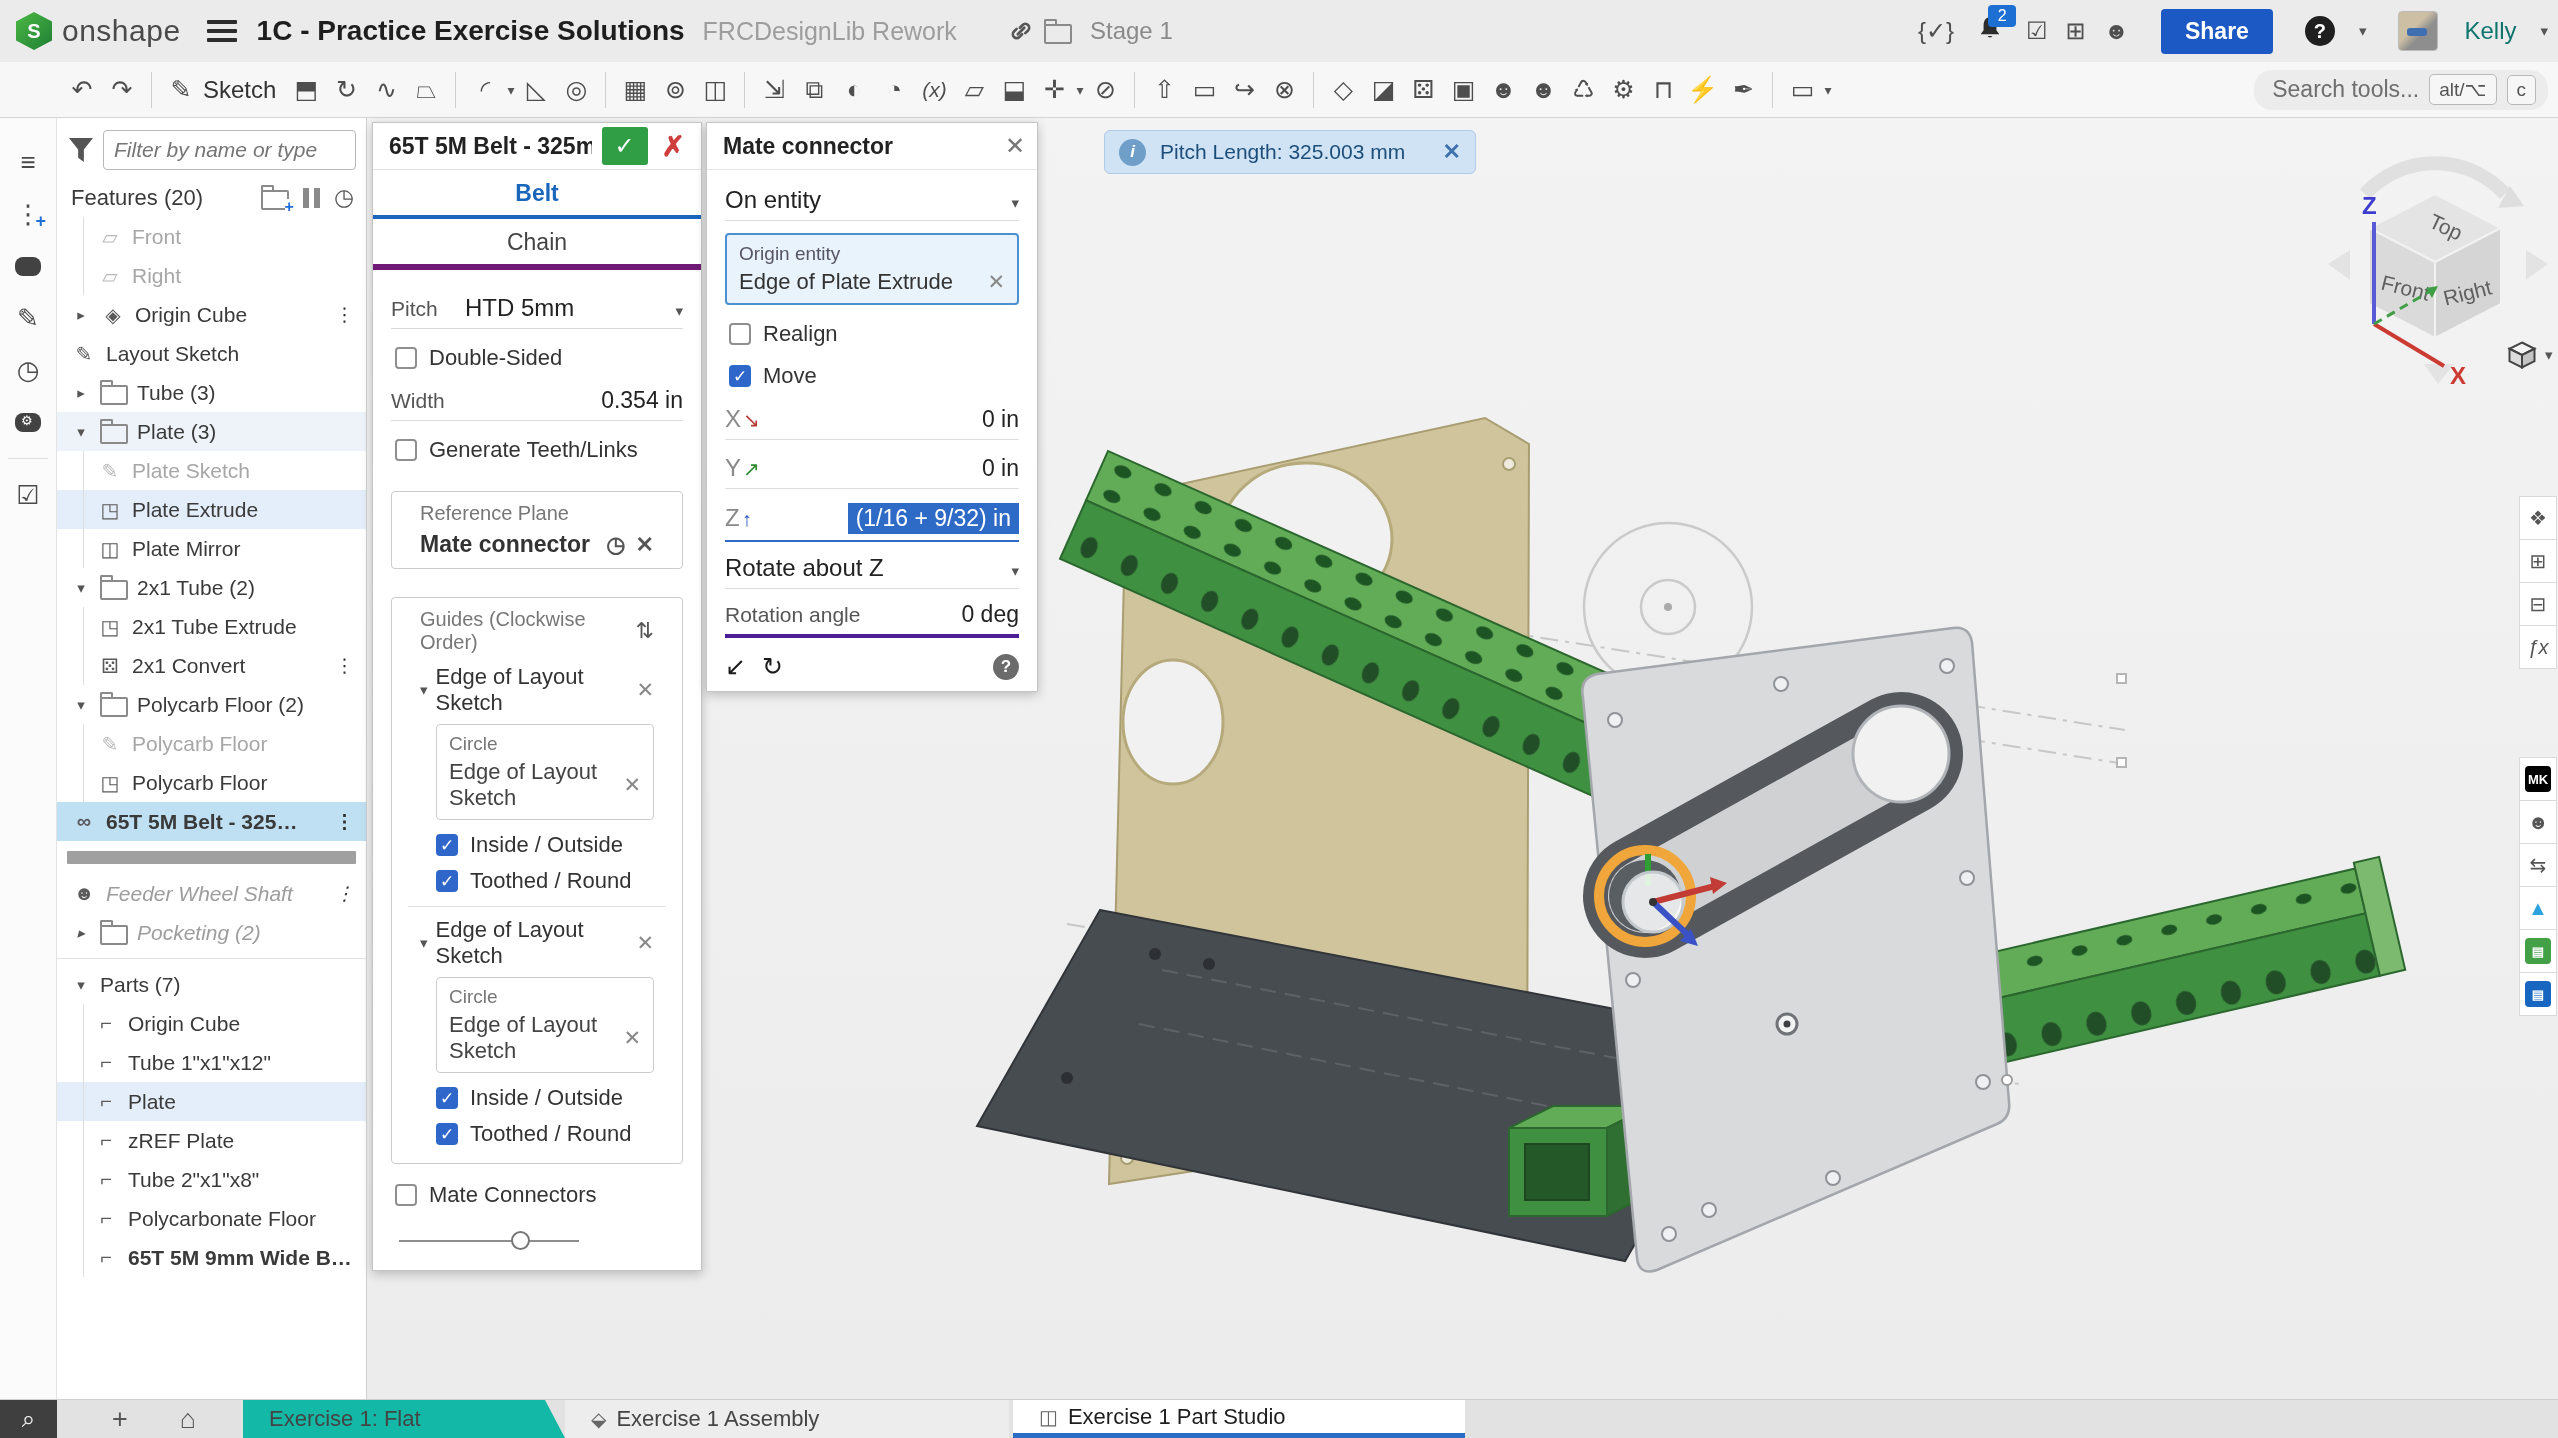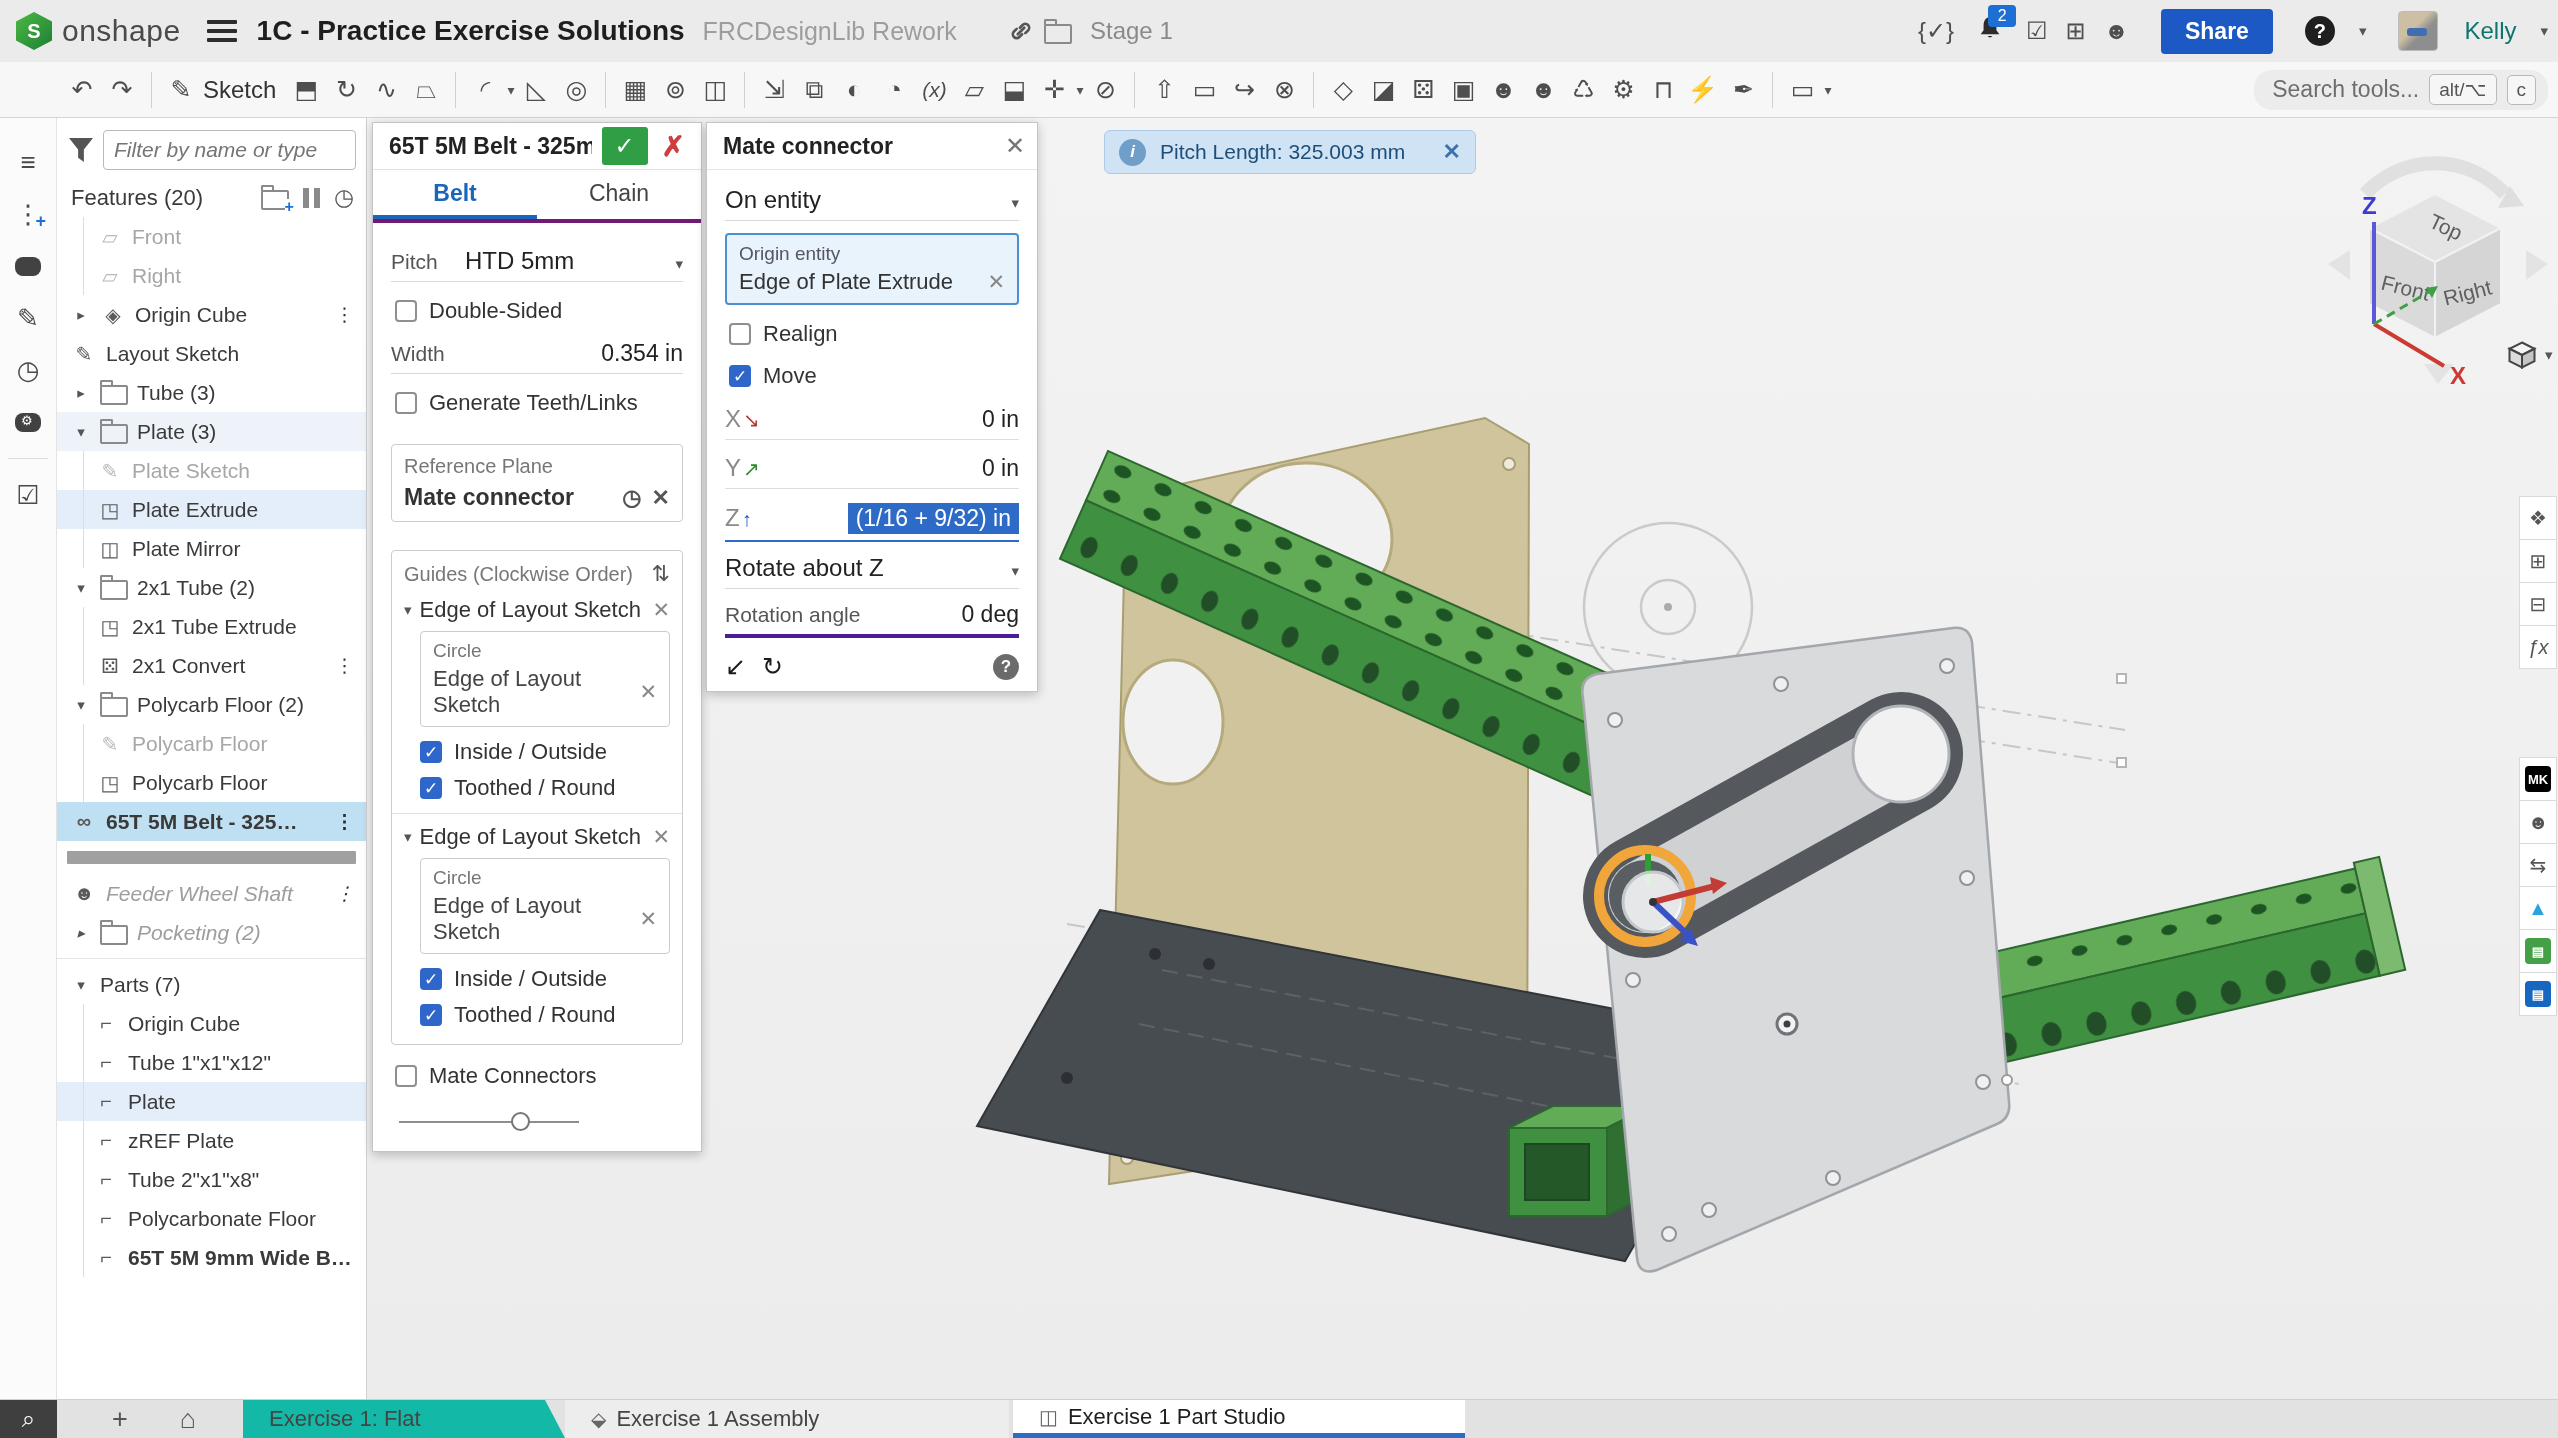--- a/index.html
+++ b/index.html
@@ -87,33 +87,33 @@
   .dots{margin-left:auto;margin-right:12px;color:#2e2e2e;font-size:19px;flex:none;}
   .rollback{height:13px;background:#a0a0a0;margin:10px 10px;border-radius:1px;cursor:ns-resize;}
   .fdivider{border-top:1px solid #e4e4e4;margin:6px 0;}
   
   .dlg{position:absolute;background:#fff;border:1px solid #c4c4c4;box-shadow:0 3px 10px rgba(0,0,0,.22);box-sizing:border-box;}
   .dlg-title{display:flex;align-items:center;height:46px;padding:0 12px 0 16px;border-bottom:1px solid #e2e2e2;gap:10px;}
   .dlg-title .tt{font-size:23px;font-weight:bold;color:#222;flex:1;white-space:nowrap;overflow:hidden;}
   .btn-accept{width:46px;height:38px;background:#2f9e44;color:#fff;border:none;border-radius:3px;font-size:24px;cursor:pointer;}
   .btn-reject{background:none;border:none;color:#cf3d3d;font-size:28px;font-weight:bold;cursor:pointer;padding:0 4px;}
   .x-close{margin-left:auto;color:#777;font-size:24px;cursor:pointer;}
-  .tabs2{display:flex;border-bottom:4px solid #701a75;}
+  .tabs2{display:flex;border-bottom:6px solid #701a75;flex-direction:column;}
   .tabs2 .tb{flex:1;text-align:center;font-size:23px;padding:10px 0 8px;color:#444;cursor:pointer;}
   .tabs2 .tb.act{color:#1a66bb;font-weight:bold;border-bottom:4px solid #1a66bb;}
   .dlg-body{padding:12px 18px 10px;}
   .fld{display:flex;align-items:baseline;margin:12px 0 4px;border-bottom:1px solid #d9d9d9;padding-bottom:6px;}
   .fld .lb{font-size:21px;color:#555;min-width:74px;}
   .fld .vl{font-size:24px;color:#222;flex:1;}
   .fld .vr{font-size:23px;color:#222;margin-left:auto;}
   .fld .dd{font-size:15px;color:#555;margin-left:auto;cursor:pointer;}
   .cbrow{display:flex;align-items:center;gap:12px;margin:16px 4px;font-size:22px;color:#333;cursor:pointer;}
   .cb{width:22px;height:22px;border:2px solid #8f8f8f;border-radius:4px;box-sizing:border-box;flex:none;background:#fff;}
   .cb.on{background:#2e66c9;border-color:#2e66c9;color:#fff;font-size:17px;display:flex;align-items:center;justify-content:center;}
-  .grpbox{border:1px solid #ccc;border-radius:4px;padding:10px 12px;margin-top:28px;}
+  .grpbox{border:1px solid #ccc;border-radius:4px;padding:10px 28px;margin-top:28px;}
   .grp-lb{font-size:20px;color:#777;display:flex;align-items:center;}
   .grp-val{display:flex;align-items:center;font-size:23px;color:#333;margin-top:6px;gap:10px;}
   .grp-val.bold{font-weight:bold;}
   .mini-x{color:#888;font-size:21px;margin-left:auto;cursor:pointer;}
   .mini-ic{color:#555;font-size:22px;cursor:pointer;}
   .guide-head{display:flex;align-items:center;gap:8px;font-size:22px;color:#333;margin-top:10px;cursor:pointer;}
   .subbox{border:1px solid #ccc;border-radius:4px;margin:8px 0 4px 16px;padding:8px 12px;}
   .subbox .sl{font-size:19px;color:#777;}
   .subbox .sv{display:flex;align-items:center;font-size:22px;color:#444;margin-top:4px;}
   .gdiv{border-top:1px solid #e0e0e0;margin:12px -12px 2px;}

